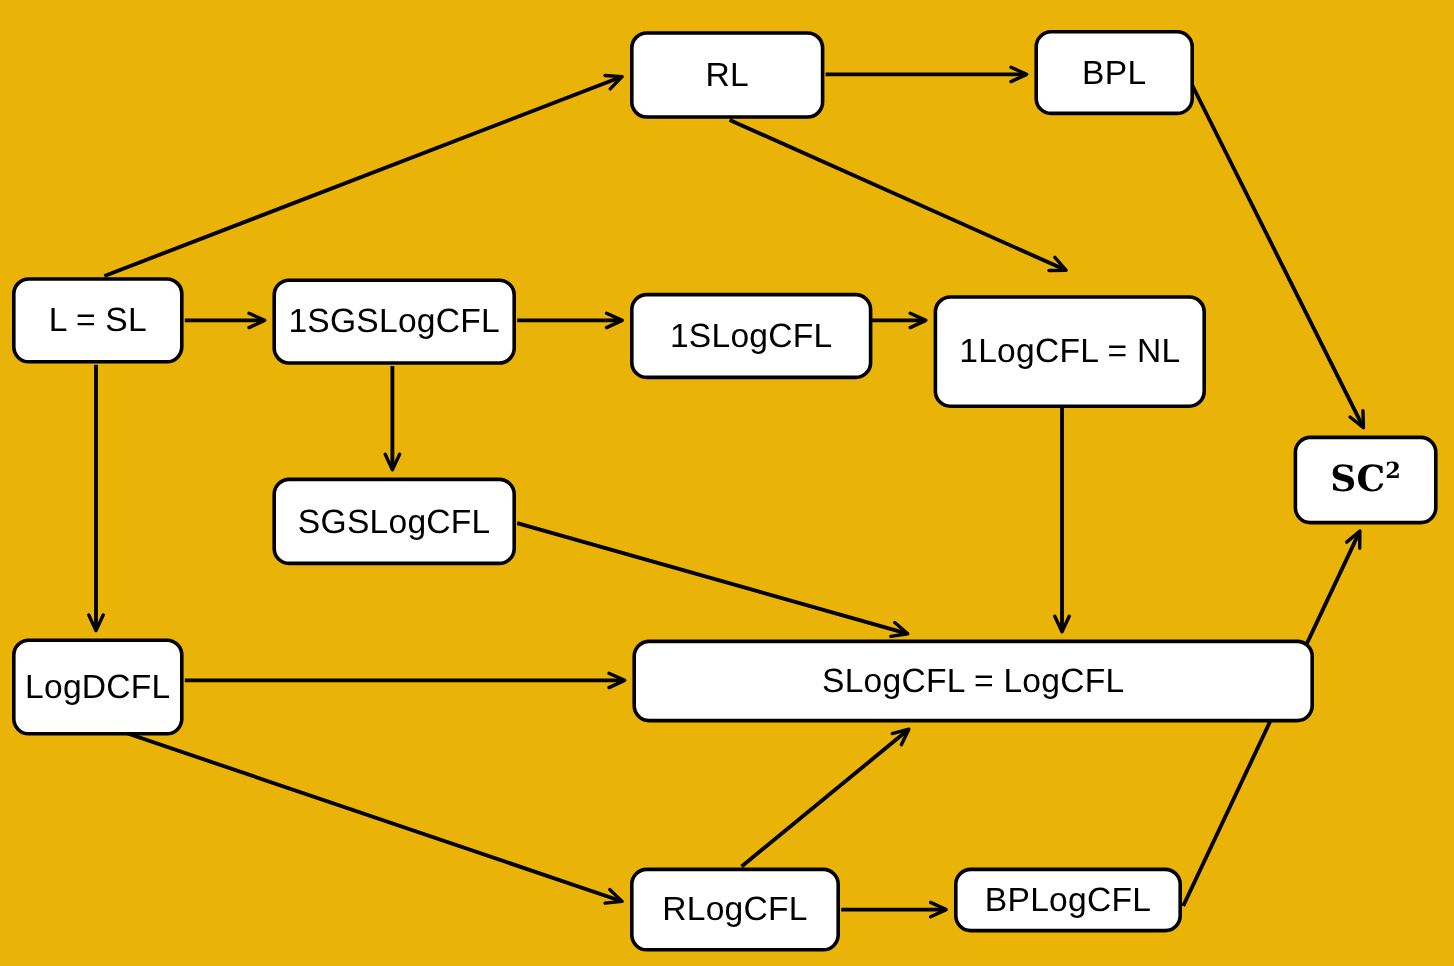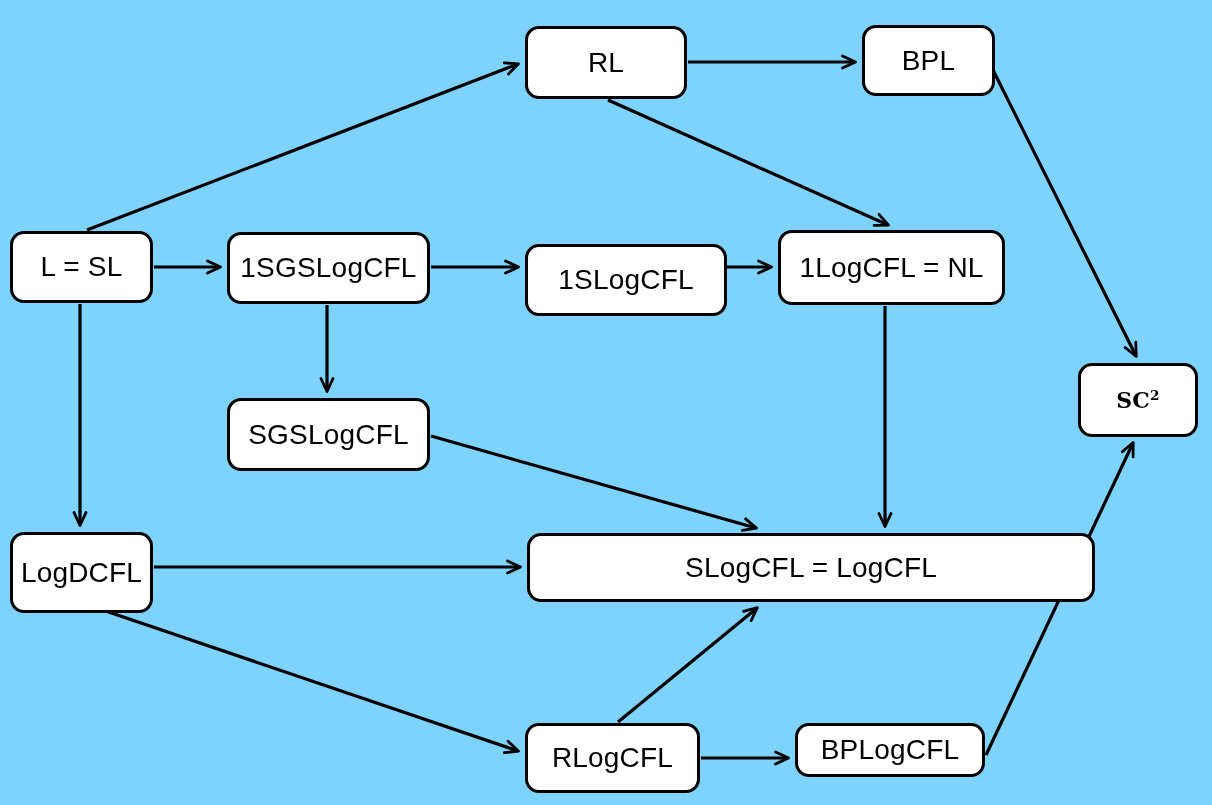--- a/index.html
+++ b/index.html
@@ -5,21 +5,21 @@
   html, body {
     margin: 0;
     padding: 0;
     background: #ffffff;
     font-family: "Liberation Sans", sans-serif;
   }
   #canvas {
     position: relative;
     width: 1212px;
     height: 805px;
-    background: #7dd3fc;
+    background: #eab308;
     overflow: hidden;
   }
   #edges-layer {
     position: absolute;
     left: 0;
     top: 0;
     width: 1212px;
     height: 805px;
   }
   #edges-layer line {
@@ -39,21 +39,21 @@
   }
   .node .label {
     font-size: 28px;
     line-height: 1;
     white-space: nowrap;
     letter-spacing: 0.2px;
   }
   .node.node-serif .label {
     font-family: "DejaVu Serif", serif;
     font-weight: bold;
-    font-size: 22px;
+    font-size: 30px;
   }
   .node.node-serif sup {
     font-size: 0.62em;
     vertical-align: super;
     line-height: 0;
   }
 </style>
 </head>
 <body>
 
@@ -96,21 +96,21 @@
   </div>
 
   <div class="node" style="left:227px;top:232px;width:203px;height:72px">
     <span class="label">1SGSLogCFL</span>
   </div>
 
   <div class="node" style="left:525px;top:244px;width:202px;height:72px">
     <span class="label">1SLogCFL</span>
   </div>
 
-  <div class="node" style="left:778px;top:230px;width:227px;height:75px">
+  <div class="node" style="left:778px;top:246px;width:227px;height:94px">
     <span class="label">1LogCFL = NL</span>
   </div>
 
   <div class="node node-serif" style="left:1078px;top:363px;width:120px;height:74px">
     <span class="label"><span>SC</span><sup>2</sup></span>
   </div>
 
   <div class="node" style="left:227px;top:398px;width:203px;height:73px">
     <span class="label">SGSLogCFL</span>
   </div>

